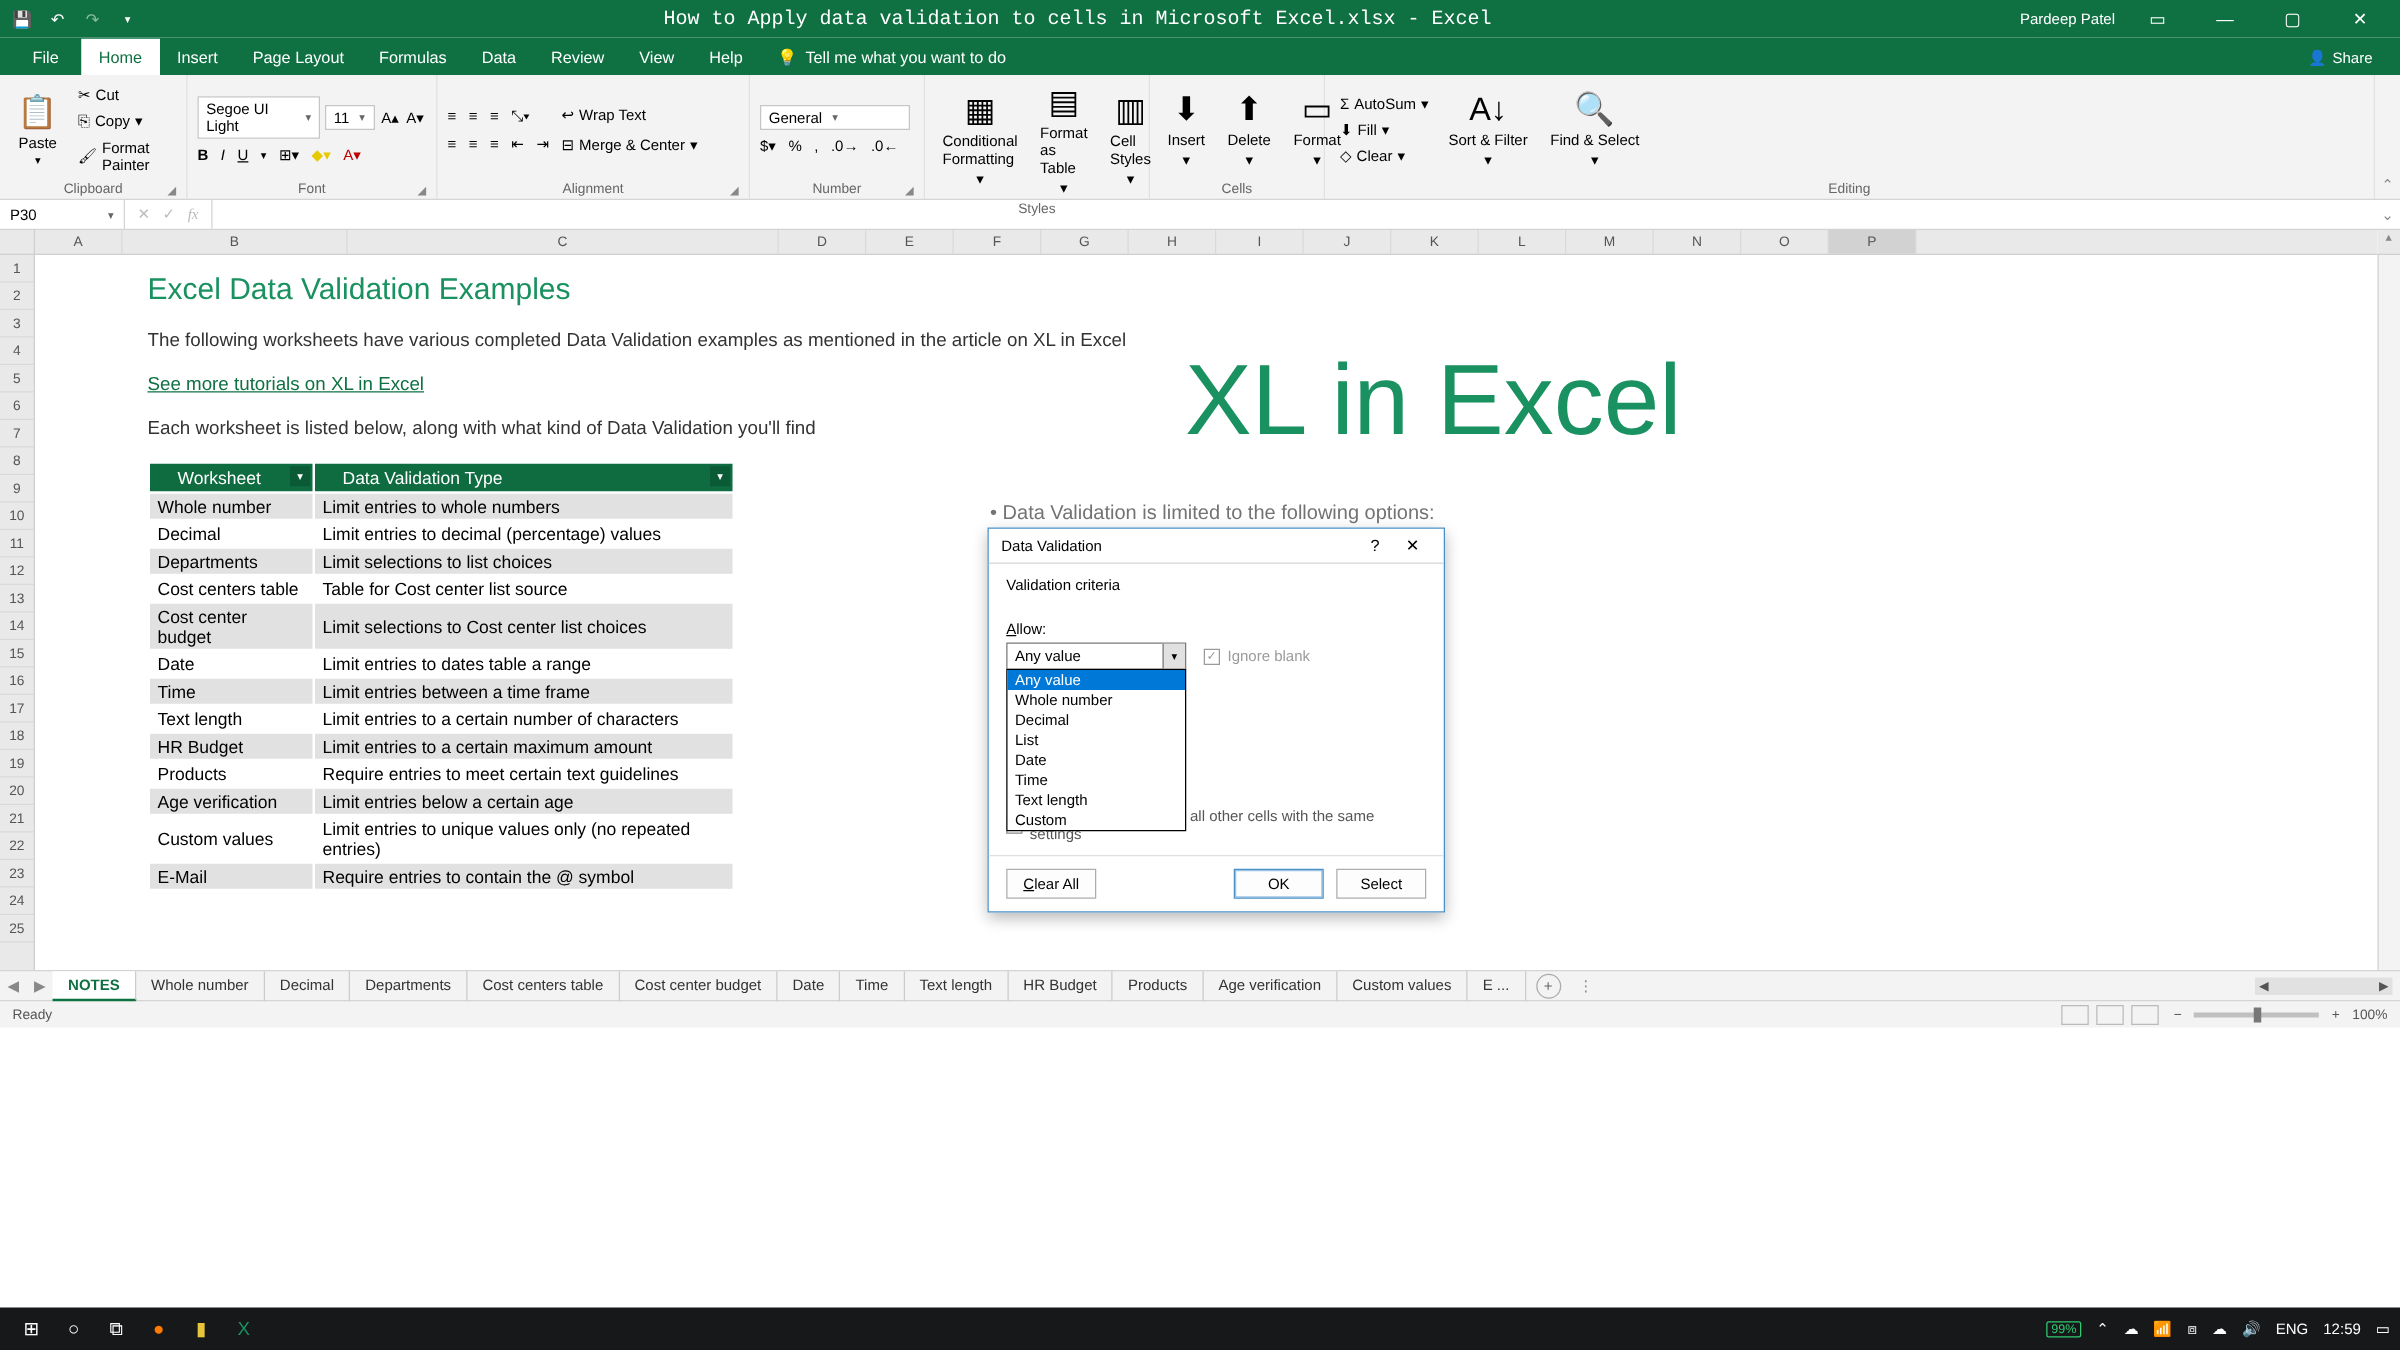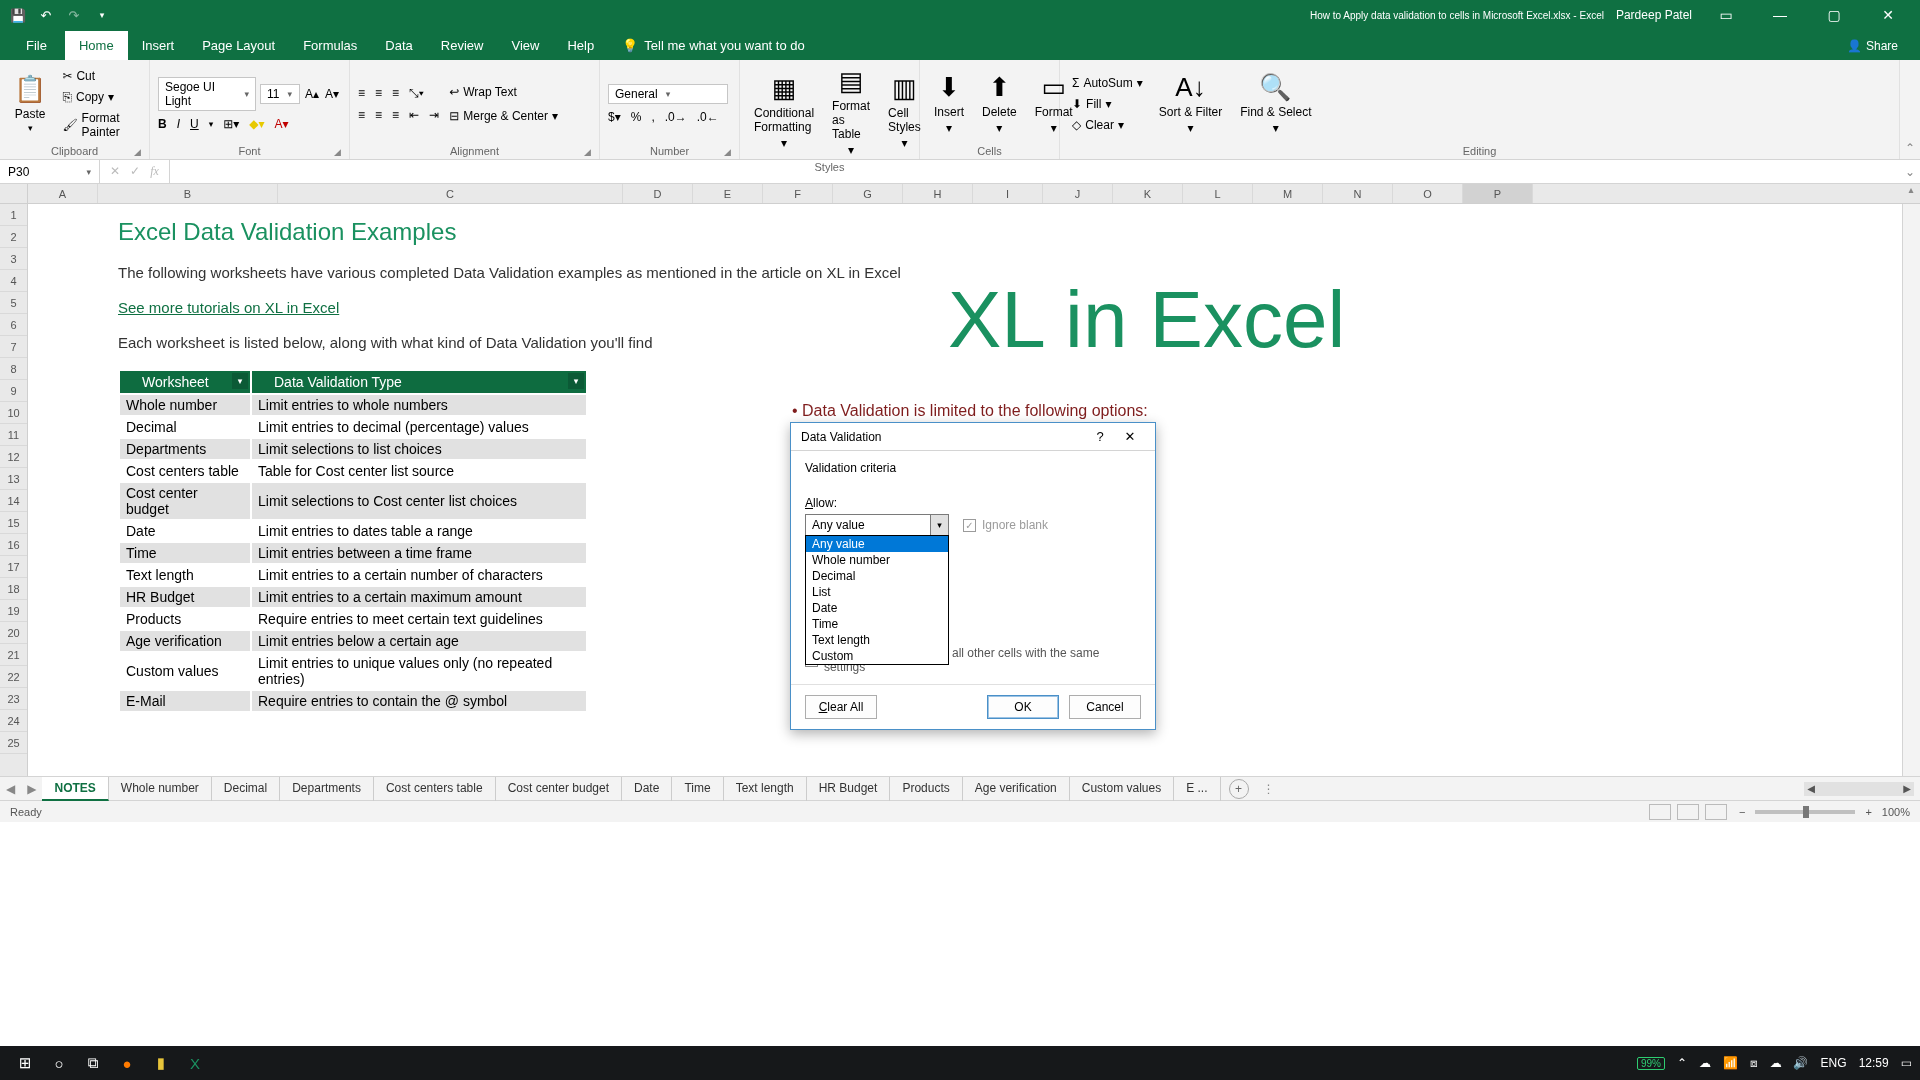--- a/index.html
+++ b/index.html
@@ -2,21 +2,21 @@
 <html><head>
 <meta charset="utf-8">
 <style>
 * { margin: 0; padding: 0; box-sizing: border-box; font-family: "Segoe UI", Tahoma, sans-serif; }
 body { background: #fff; width: 1920px; height: 1080px; overflow: hidden; font-size: 12px; }
 
 
 .titlebar { background: #0f7042; height: 30px; display: flex; align-items: center; color: #fff; }
 .titlebar .qat { display: flex; align-items: center; gap: 12px; padding: 0 10px; }
 .titlebar .qat-icon { width: 16px; height: 16px; display: flex; align-items: center; justify-content: center; font-size: 13px; }
-.titlebar .title { flex: 1; text-align: right; font-size: 10px; }
+.titlebar .title { flex: 1; text-align: center; font-size: 16px; font-family: Liberation Mono, monospace; }
 .titlebar .right { display: flex; align-items: center; gap: 14px; padding: 0 12px; }
 .win-btn { width: 40px; text-align: center; font-size: 14px; }
 
 
 .ribbon-tabs { background: #0f7042; height: 30px; display: flex; align-items: flex-end; padding: 0 8px; color: #fff; }
 .ribbon-tab { padding: 7px 14px; font-size: 13px; cursor: default; }
 .ribbon-tab.file { padding: 7px 18px; }
 .ribbon-tab.active { background: #fff; color: #0f7042; }
 .tellme { display: flex; align-items: center; gap: 6px; padding: 7px 14px; font-size: 13px; color: #fff; }
 .share { margin-left: auto; display: flex; align-items: center; gap: 4px; padding: 7px 14px; }
@@ -55,21 +55,21 @@
 .cells { position: relative; flex: 1; }
 .content-layer { position: absolute; inset: 0; padding: 8px 0 0 0; }
 
 .ch-A{width:70px}.ch-B{width:180px}.ch-C{width:345px}.ch-D{width:70px}.ch-E{width:70px}.ch-F{width:70px}.ch-G{width:70px}.ch-H{width:70px}.ch-I{width:70px}.ch-J{width:70px}.ch-K{width:70px}.ch-L{width:70px}.ch-M{width:70px}.ch-N{width:70px}.ch-O{width:70px}.ch-P{width:70px}
 
 
 .sheet-title { color: #1a9160; font-family: "Segoe UI Light", sans-serif; font-size: 24px; margin-left: 90px; margin-top: 6px; }
 .sheet-text { font-family: "Segoe UI Light", sans-serif; font-size: 15px; margin-left: 90px; margin-top: 18px; color: #333; }
 .sheet-link { color: #0f7042; text-decoration: underline; cursor: pointer; }
 .big-logo { position: absolute; left: 920px; top: 70px; color: #1a9160; font-family: "Segoe UI Light", sans-serif; font-size: 80px; }
-.bullet-info { position: absolute; left: 764px; top: 198px; color: #7f1d1d; font-family: "Segoe UI Light", sans-serif; font-size: 16px; }
+.bullet-info { position: absolute; left: 764px; top: 198px; color: #737373; font-family: "Segoe UI Light", sans-serif; font-size: 16px; }
 
 .wtable { margin-left: 90px; margin-top: 18px; width: 470px; font-family: "Segoe UI Light", sans-serif; font-size: 14px; }
 .wtable th { background: #0e6c40; color: #fff; text-align: left; padding: 3px 22px; font-weight: normal; position: relative; }
 .wtable th .filter-btn { position: absolute; right: 2px; top: 2px; width: 16px; height: 16px; background: #0b5a36; display: flex; align-items: center; justify-content: center; font-size: 9px; color: #fff; }
 .wtable td { padding: 2px 6px; }
 .wtable tr:nth-child(odd) td { background: #e1e1e1; }
 .wtable tr:nth-child(even) td { background: #fff; }
 
 
 .dv-dialog { position: absolute; left: 762px; top: 218px; width: 366px; background: #fff; border: 1px solid #4a90c8; box-shadow: 0 4px 12px rgba(0,0,0,0.3); font-size: 12px; }
@@ -468,21 +468,21 @@
           </div>
           <div class="dv-apply-row">
             <span class="box2"></span>
               <span>Apply these changes to all other cells with the same settings</span>
           </div>
         </div>
         <div class="dv-buttons">
           <div class="dv-btn"><u>C</u>lear All</div>
           <div style="display:flex;gap:10px">
             <div class="dv-btn primary">OK</div>
-            <div class="dv-btn">Cancel</div>
+            <div class="dv-btn">Select</div>
           </div>
         </div>
       </div>
 
     </div>
   </div>
   <div style="width:18px;background:#f3f3f3;border-left:1px solid #d4d4d4"></div>
 </div>
 
 <div class="sheet-tabs-bar">

